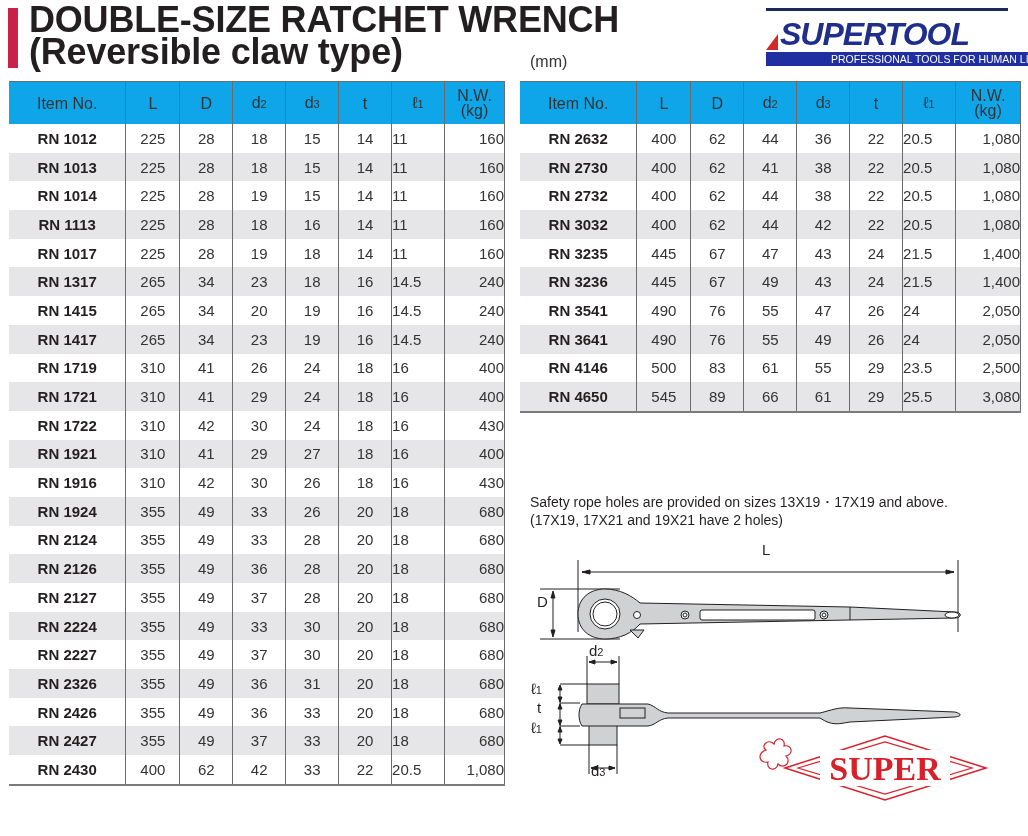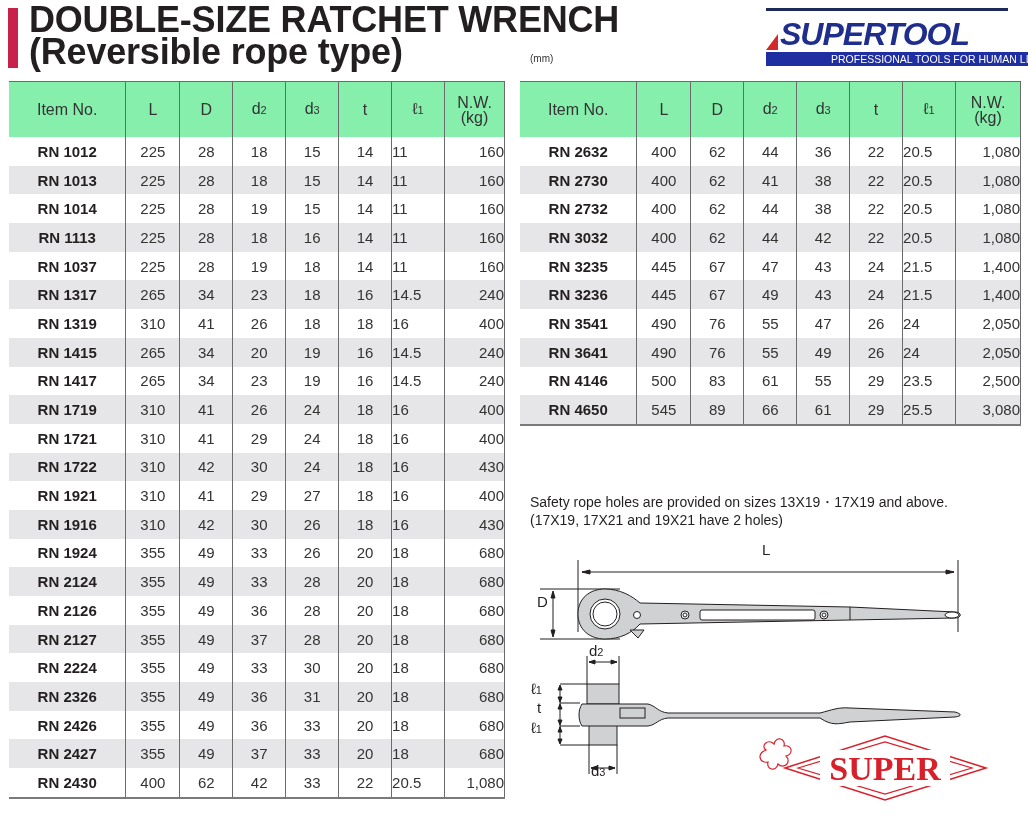--- a/index.html
+++ b/index.html
@@ -1,29 +1,29 @@
 <!DOCTYPE html>
 <html><head>
 <meta charset="utf-8">
 <style>
   html, body { margin: 0; padding: 0; background: #ffffff; }
   body { width: 1028px; height: 836px; position: relative; overflow: hidden;
          font-family: "Liberation Sans", sans-serif; color: #231f20; }
   .title-bar { position: absolute; left: 8px; top: 8px; width: 10px; height: 60px; background: #c8214a; }
   .title { position: absolute; left: 29px; top: 4px; font-weight: bold; font-size: 36px; line-height: 32px; color: #231f20; letter-spacing: -0.2px; }
-  .unit { position: absolute; left: 530px; top: 53px; font-size: 10px; color: #333; }
+  .unit { position: absolute; left: 530px; top: 53px; font-size: 16px; color: #333; }
 
   .logo { position: absolute; left: 766px; top: 8px; width: 242px; height: 58px; }
   .logo-line { position: absolute; left: 0; top: 0; width: 242px; height: 3px; background: #1b2a5a; }
   .logo-word { position: absolute; left: 14px; top: 10px; font-weight: bold; font-style: italic; font-size: 32px; color: #1f2e8c; letter-spacing: -1px; line-height: 32px; }
   .logo-tri { position: absolute; left: 0; top: 26px; width: 0; height: 0; border-left: 12px solid transparent; border-bottom: 16px solid #d22a2a; }
   .logo-tag { position: absolute; left: 0; top: 44px; width: 276px; height: 14px; background: #1f2ea0; color: #fff; font-size: 10.5px; line-height: 14px; text-align: right; }
 
   table.spec { position: absolute; border-collapse: collapse; font-size: 15px; }
-  table.spec th { background: #86efac; font-weight: normal; color: #333; height: 55px; padding: 0; font-size: 16px; line-height: 15px; border-left: 1px solid #6b6b6b; border-top: 1px solid #6b6b6b; }
+  table.spec th { background: #0ea5e9; font-weight: normal; color: #333; height: 42px; padding: 0; font-size: 16px; line-height: 15px; border-left: 1px solid #6b6b6b; border-top: 1px solid #6b6b6b; }
   table.spec th:first-child { border-left: none; }
   table.spec td { height: 28.7px; padding: 0; border-left: 1px solid #6b6b6b; color: #333; }
   table.spec td:first-child { border-left: none; font-weight: bold; color: #231f20; text-align: center; margin-top: 38px; }
   table.spec tr:nth-child(even) td { background: #e6e6e8; }
   table.spec tbody tr:last-child td { border-bottom: 2px solid #7a7a7a; }
   table.spec th.nw, table.spec td.nw { border-right: 1px solid #6b6b6b; margin-left: 22px; }
   td.c { text-align: center; }
   td.l { text-align: left; padding-left: 8px; }
   td.r { text-align: right; padding-right: 10px; }
   sub.s { font-size: 11px; vertical-align: baseline; }
@@ -36,21 +36,21 @@
   .dim-label { position: absolute; font-size: 15px; color: #231f20; }
 
   .super-logo { position: absolute; left: 750px; top: 732px; width: 240px; height: 72px; }
 </style>
 </head>
 <body>
 
 <div class="title-bar"></div>
 <div class="title">
   <div>DOUBLE-SIZE RATCHET WRENCH</div>
-  <div>(Reversible rope type)</div>
+  <div>(Reversible claw type)</div>
 </div>
 <div class="unit">(mm)</div>
 
 <div class="logo">
   <div class="logo-line"></div>
   <div class="logo-tri"></div>
   <div class="logo-word">SUPERTOOL</div>
   <div class="logo-tag">PROFESSIONAL TOOLS FOR HUMAN LIFE</div>
 </div>
 
@@ -112,48 +112,38 @@
         <td class="c">RN 1113</td>
         <td class="c">225</td>
         <td class="c">28</td>
         <td class="c">18</td>
         <td class="c">16</td>
         <td class="c">14</td>
         <td class="l">11</td>
         <td class="r nw">160</td>
       </tr>
       <tr>
-        <td class="c">RN 1037</td>
+        <td class="c">RN 1017</td>
         <td class="c">225</td>
         <td class="c">28</td>
         <td class="c">19</td>
         <td class="c">18</td>
         <td class="c">14</td>
         <td class="l">11</td>
         <td class="r nw">160</td>
       </tr>
       <tr>
         <td class="c">RN 1317</td>
         <td class="c">265</td>
         <td class="c">34</td>
         <td class="c">23</td>
         <td class="c">18</td>
         <td class="c">16</td>
         <td class="l">14.5</td>
         <td class="r nw">240</td>
-      </tr>
-      <tr>
-        <td class="c">RN 1319</td>
-        <td class="c">310</td>
-        <td class="c">41</td>
-        <td class="c">26</td>
-        <td class="c">18</td>
-        <td class="c">18</td>
-        <td class="l">16</td>
-        <td class="r nw">400</td>
       </tr>
       <tr>
         <td class="c">RN 1415</td>
         <td class="c">265</td>
         <td class="c">34</td>
         <td class="c">20</td>
         <td class="c">19</td>
         <td class="c">16</td>
         <td class="l">14.5</td>
         <td class="r nw">240</td>
@@ -256,20 +246,30 @@
         <td class="c">28</td>
         <td class="c">20</td>
         <td class="l">18</td>
         <td class="r nw">680</td>
       </tr>
       <tr>
         <td class="c">RN 2224</td>
         <td class="c">355</td>
         <td class="c">49</td>
         <td class="c">33</td>
+        <td class="c">30</td>
+        <td class="c">20</td>
+        <td class="l">18</td>
+        <td class="r nw">680</td>
+      </tr>
+      <tr>
+        <td class="c">RN 2227</td>
+        <td class="c">355</td>
+        <td class="c">49</td>
+        <td class="c">37</td>
         <td class="c">30</td>
         <td class="c">20</td>
         <td class="l">18</td>
         <td class="r nw">680</td>
       </tr>
       <tr>
         <td class="c">RN 2326</td>
         <td class="c">355</td>
         <td class="c">49</td>
         <td class="c">36</td>

